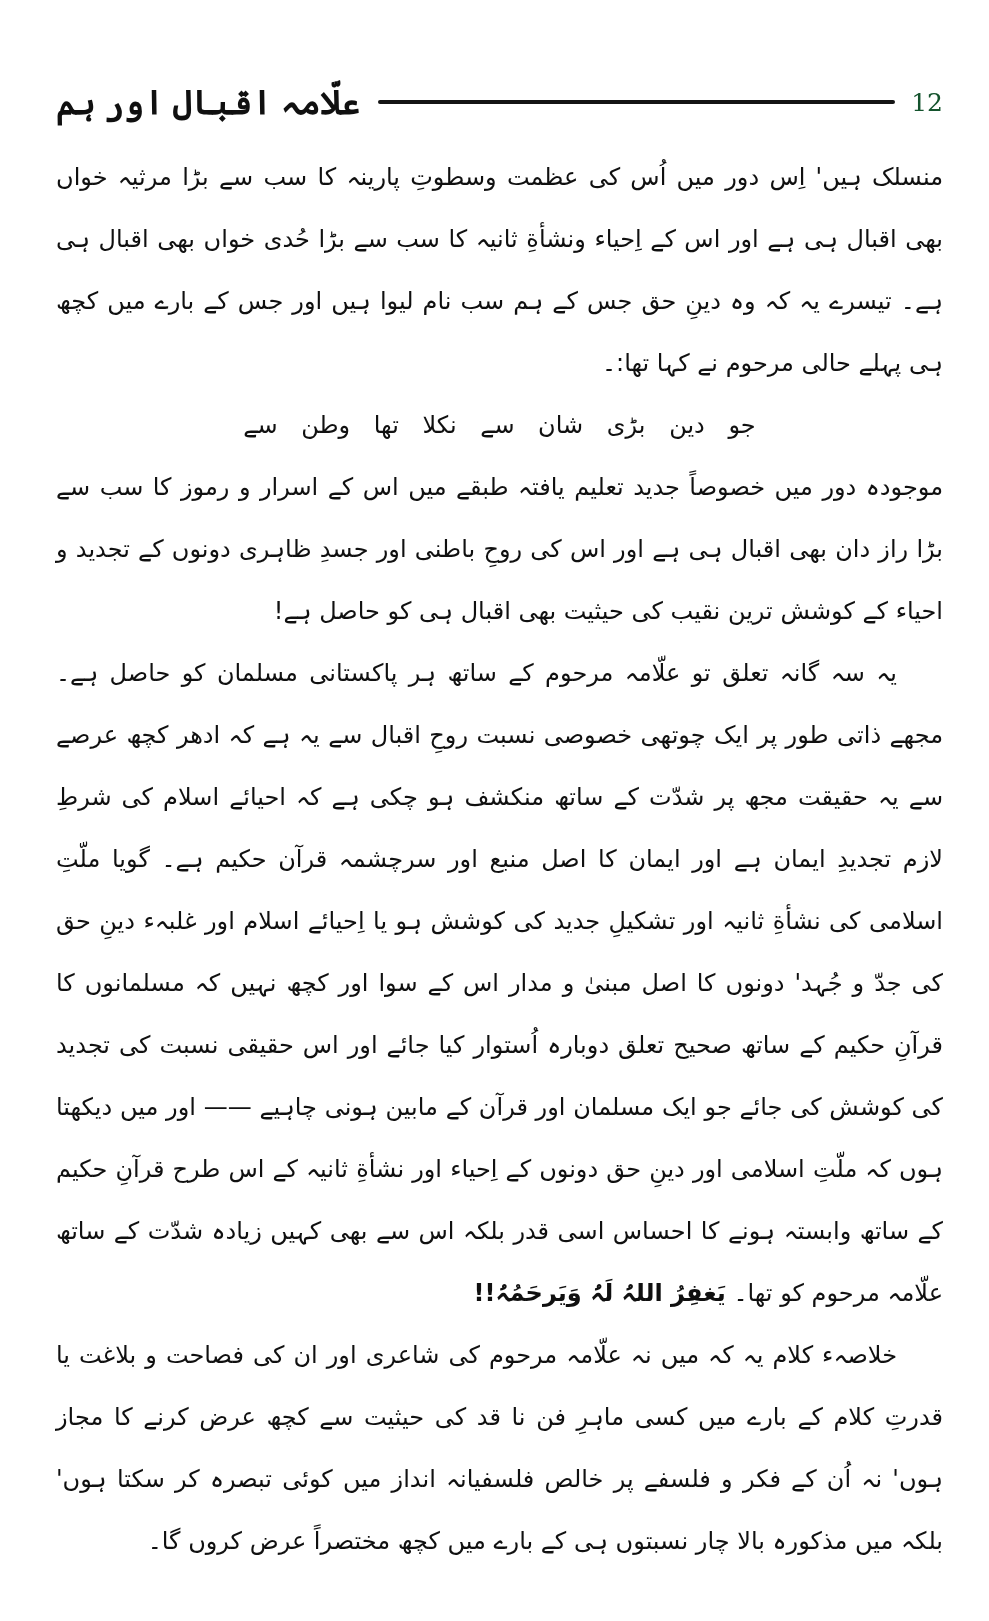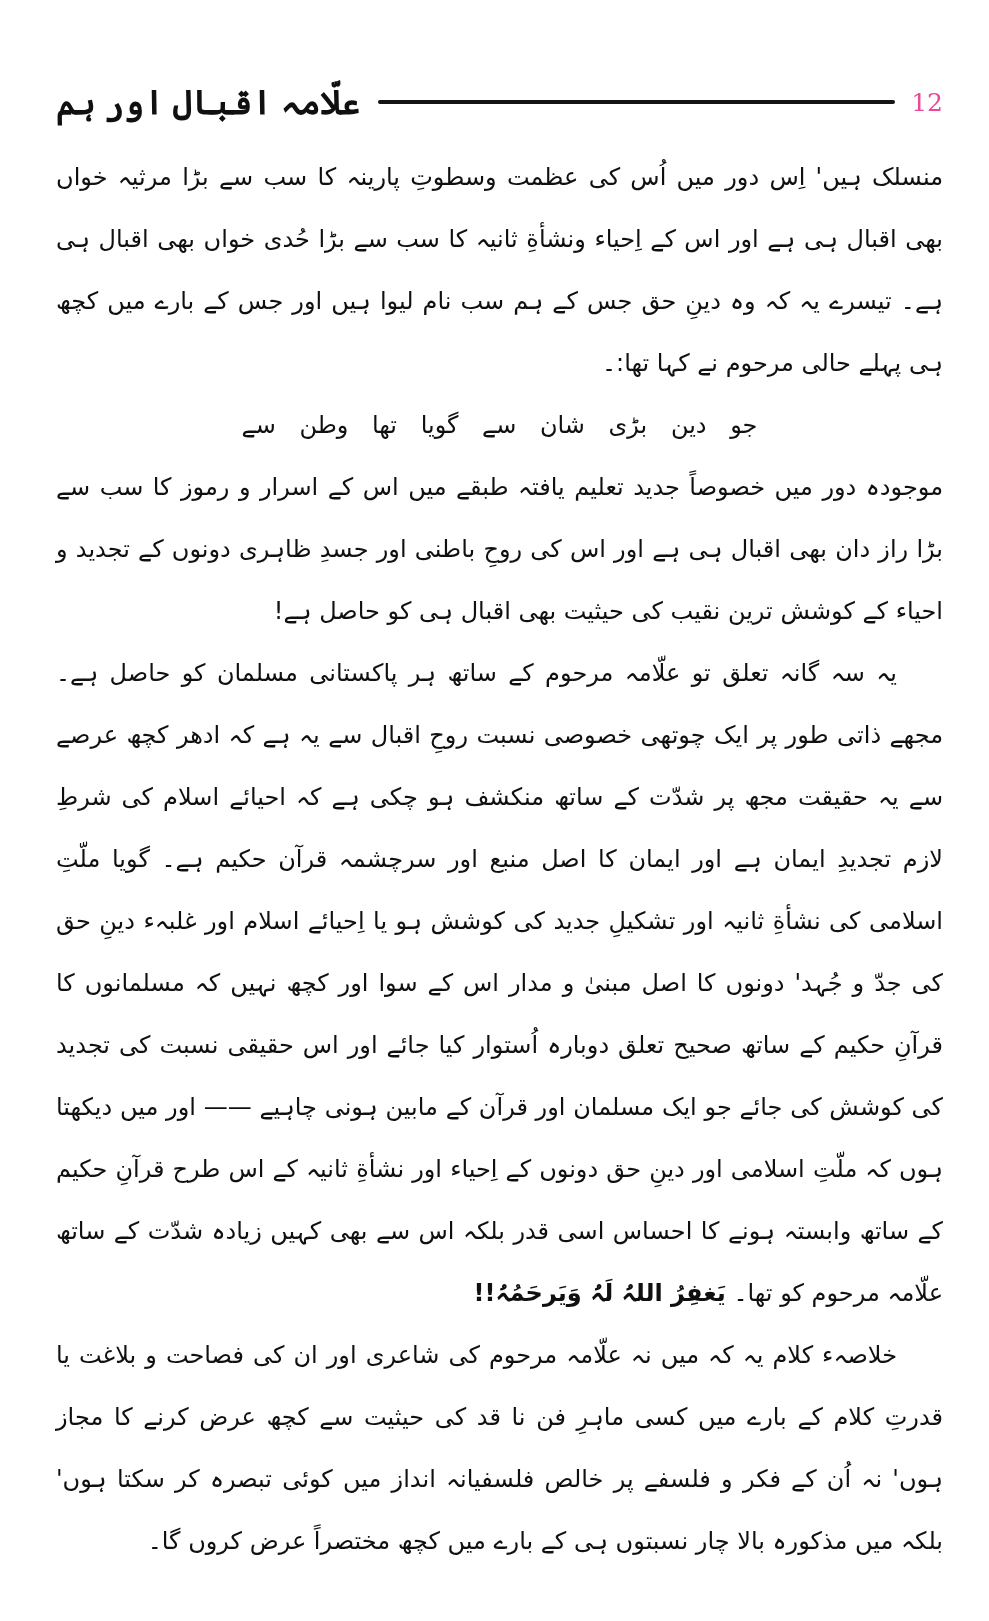--- a/index.html
+++ b/index.html
@@ -34,21 +34,21 @@
   .header-rule {
     flex: 1;
     height: 4px;
     background: #141414;
     margin: 0 16px 0 18px;
     border-radius: 2px;
   }
   .page-number {
     font-family: "DejaVu Serif", serif;
     font-size: 25px;
-    color: #ec4899;
+    color: #14532d;
   }
   .content {
     margin-top: 24px;
     direction: rtl;
     text-align: justify;
     font-size: 24px;
     line-height: 62px;
     font-family: "DejaVu Sans", sans-serif;
   }
   .para {
@@ -79,21 +79,21 @@
     <span class="running-title">علّامہ اقبال اور ہم</span>
     <span class="header-rule"></span>
     <span class="page-number">12</span>
   </div>
 
   <div class="content">
 
     <p class="para">منسلک ہیں' اِس دور میں اُس کی عظمت وسطوتِ پارینہ کا سب سے بڑا مرثیہ خواں بھی اقبال ہی ہے اور اس کے اِحیاء ونشأةِ ثانیہ کا سب سے بڑا حُدی خواں بھی اقبال ہی ہے۔ تیسرے یہ کہ وہ دینِ حق جس کے ہم سب نام لیوا ہیں اور جس کے بارے میں کچھ ہی پہلے حالی مرحوم نے کہا تھا:۔</p>
 
     <div class="verse">
-      <div class="verse-line">جو دین بڑی شان سے گویا تھا وطن سے</div>
+      <div class="verse-line">جو دین بڑی شان سے نکلا تھا وطن سے</div>
     </div>
 
     <p class="para">موجودہ دور میں خصوصاً جدید تعلیم یافتہ طبقے میں اس کے اسرار و رموز کا سب سے بڑا راز دان بھی اقبال ہی ہے اور اس کی روحِ باطنی اور جسدِ ظاہری دونوں کے تجدید و احیاء کے کوشش ترین نقیب کی حیثیت بھی اقبال ہی کو حاصل ہے!</p>
 
     <p class="para indent"><span>یہ سہ گانہ تعلق تو علّامہ مرحوم کے ساتھ ہر پاکستانی مسلمان کو حاصل ہے۔ مجھے ذاتی طور پر ایک چوتھی خصوصی نسبت روحِ اقبال سے یہ ہے کہ ادھر کچھ عرصے سے یہ حقیقت مجھ پر شدّت کے ساتھ منکشف ہو چکی ہے کہ احیائے اسلام کی شرطِ لازم تجدیدِ ایمان ہے اور ایمان کا اصل منبع اور سرچشمہ قرآن حکیم ہے۔ گویا ملّتِ اسلامی کی نشأةِ ثانیہ اور تشکیلِ جدید کی کوشش ہو یا اِحیائے اسلام اور غلبہء دینِ حق کی جدّ و جُہد' دونوں کا اصل مبنیٰ و مدار اس کے سوا اور کچھ نہیں کہ مسلمانوں کا قرآنِ حکیم کے ساتھ صحیح تعلق دوبارہ اُستوار کیا جائے اور اس حقیقی نسبت کی تجدید کی کوشش کی جائے جو ایک مسلمان اور قرآن کے مابین ہونی چاہیے —— اور میں دیکھتا ہوں کہ ملّتِ اسلامی اور دینِ حق دونوں کے اِحیاء اور نشأةِ ثانیہ کے اس طرح قرآنِ حکیم کے ساتھ وابستہ ہونے کا احساس اسی قدر بلکہ اس سے بھی کہیں زیادہ شدّت کے ساتھ علّامہ مرحوم کو تھا۔ </span><span class="dua">یَغفِرُ اللہُ لَہُ وَیَرحَمُہُ!!</span></p>
 
     <p class="para indent">خلاصہء کلام یہ کہ میں نہ علّامہ مرحوم کی شاعری اور ان کی فصاحت و بلاغت یا قدرتِ کلام کے بارے میں کسی ماہرِ فن نا قد کی حیثیت سے کچھ عرض کرنے کا مجاز ہوں' نہ اُن کے فکر و فلسفے پر خالص فلسفیانہ انداز میں کوئی تبصرہ کر سکتا ہوں' بلکہ میں مذکورہ بالا چار نسبتوں ہی کے بارے میں کچھ مختصراً عرض کروں گا۔</p>
 
   </div>
 

